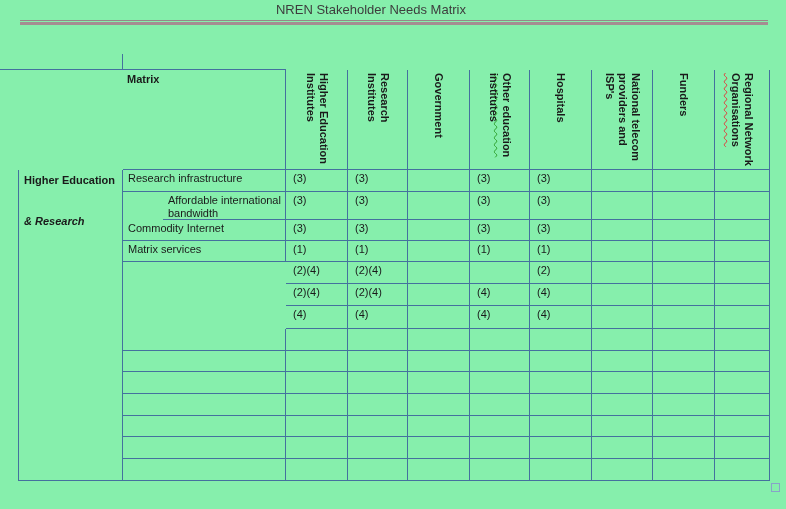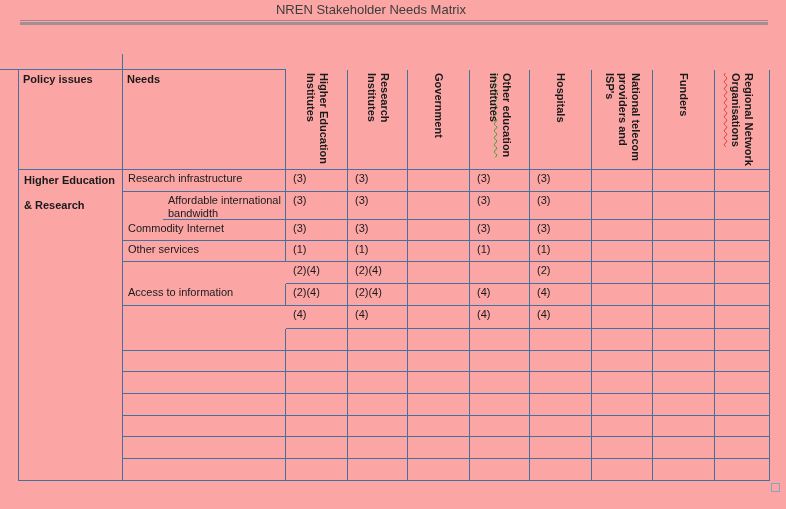--- a/index.html
+++ b/index.html
@@ -3,21 +3,21 @@
 <meta charset="utf-8">
 <style>
   * { box-sizing: border-box; margin: 0; padding: 0; }
   html, body { width: 786px; height: 509px; }
   body {
     font-family: "Liberation Sans", "DejaVu Sans", sans-serif;
     background: #ffffff;
     color: var(--text, #1a1a1a);
     position: relative;
   }
-  .page { position: relative; width: 786px; height: 509px; background: #fca5a5; overflow: hidden; }
+  .page { position: relative; width: 786px; height: 509px; background: #86efac; overflow: hidden; }
 
   .title {
     position: absolute; top: 2px; left: 0; width: 742px;
     text-align: center; font-size: 13px; color: var(--title, #3d3d3d);
   }
   .rule { position: absolute; top: 20px; left: 20px; width: 748px; }
   .rule .thin  { height: 1px; background: var(--rule-top, #9a8589); }
   .rule .thick { height: 3px; background: var(--rule-bottom, #a58d91); margin-top: 1px; }
 
   #matrix-grid {
@@ -32,21 +32,21 @@
   .b-b { border-bottom: 1px solid var(--bd, #44719e); }
   .b-l { border-left: 1px solid var(--bd, #44719e); }
   .b-t { border-top: 1px solid var(--bd, #44719e); }
 
   .group-cell { font-weight: 700; padding: 1px 0 0 4px; }
   .hdr { font-weight: 700; padding: 3px 4px; }
   .need-cell { padding: 2px 4px 0 5px; }
   .value-cell { padding: 2px 0 0 7px; }
   .policy-cell { font-weight: 700; padding: 4px 4px 0 5px; }
   .policy-line { display: block; }
-  .policy-line2 { display: block; margin-top: 12px; }
+  .policy-line2 { display: block; margin-top: 28px; font-style: italic; }
 
   .hcell { display: flex; justify-content: center; padding-top: 3px; }
   .vtext { writing-mode: vertical-rl; font-weight: 700; }
   .vline { display: block; }
   .sq-green {
     text-decoration-line: underline; text-decoration-style: wavy;
     text-decoration-color: var(--sq-green, #2da12d); text-decoration-thickness: 1px;
     text-underline-offset: 2px;
   }
   .sq-red {
@@ -72,22 +72,21 @@
     <div class="thin"></div>
     <div class="thick"></div>
   </div>
 
   <div class="left-ext"></div>
 
   <div id="matrix-grid">
     <div class="cell b-r b-b" style="grid-area: 1 / 1;"></div>
     <div class="cell b-b" style="grid-area: 1 / 2;"></div>
 
-    <div class="cell hdr b-l b-r b-b" style="grid-area: 2 / 1;">Policy issues</div>
-    <div class="cell hdr b-r b-b" style="grid-area: 2 / 2;">Needs</div>
+    <div class="cell hdr b-r b-b" style="grid-area: 2 / 2;">Matrix</div>
 
     <div class="cell policy-cell b-l b-r b-b" style="grid-row: 3 / span 14; grid-column: 1;">
       <span class="policy-line">Higher Education</span>
       <span class="policy-line2">&amp; Research</span>
     </div>
   <div class="cell hcell b-r b-b" style="grid-area: 2 / 3;">
         <div class="vtext">
           <span class="vline">Higher Education</span>
           <span class="vline">Institutes</span>
         </div>
@@ -152,38 +151,37 @@
       <div class="cell value-cell b-r b-b" style="grid-area: 4 / 10;"></div>
       <div class="cell need-cell b-r b-b" style="grid-area: 5 / 2;">Commodity Internet</div>
       <div class="cell value-cell b-r b-b" style="grid-area: 5 / 3;">(3)</div>
       <div class="cell value-cell b-r b-b" style="grid-area: 5 / 4;">(3)</div>
       <div class="cell value-cell b-r b-b" style="grid-area: 5 / 5;"></div>
       <div class="cell value-cell b-r b-b" style="grid-area: 5 / 6;">(3)</div>
       <div class="cell value-cell b-r b-b" style="grid-area: 5 / 7;">(3)</div>
       <div class="cell value-cell b-r b-b" style="grid-area: 5 / 8;"></div>
       <div class="cell value-cell b-r b-b" style="grid-area: 5 / 9;"></div>
       <div class="cell value-cell b-r b-b" style="grid-area: 5 / 10;"></div>
-      <div class="cell need-cell b-r b-b" style="grid-area: 6 / 2;">Other services</div>
+      <div class="cell need-cell b-r b-b" style="grid-area: 6 / 2;">Matrix services</div>
       <div class="cell value-cell b-r b-b" style="grid-area: 6 / 3;">(1)</div>
       <div class="cell value-cell b-r b-b" style="grid-area: 6 / 4;">(1)</div>
       <div class="cell value-cell b-r b-b" style="grid-area: 6 / 5;"></div>
       <div class="cell value-cell b-r b-b" style="grid-area: 6 / 6;">(1)</div>
       <div class="cell value-cell b-r b-b" style="grid-area: 6 / 7;">(1)</div>
       <div class="cell value-cell b-r b-b" style="grid-area: 6 / 8;"></div>
       <div class="cell value-cell b-r b-b" style="grid-area: 6 / 9;"></div>
       <div class="cell value-cell b-r b-b" style="grid-area: 6 / 10;"></div>
       <div class="cell value-cell b-r b-b" style="grid-area: 7 / 3;">(2)(4)</div>
       <div class="cell value-cell b-r b-b" style="grid-area: 7 / 4;">(2)(4)</div>
       <div class="cell value-cell b-r b-b" style="grid-area: 7 / 5;"></div>
       <div class="cell value-cell b-r b-b" style="grid-area: 7 / 6;"></div>
       <div class="cell value-cell b-r b-b" style="grid-area: 7 / 7;">(2)</div>
       <div class="cell value-cell b-r b-b" style="grid-area: 7 / 8;"></div>
       <div class="cell value-cell b-r b-b" style="grid-area: 7 / 9;"></div>
       <div class="cell value-cell b-r b-b" style="grid-area: 7 / 10;"></div>
-      <div class="cell need-cell b-r b-b" style="grid-area: 8 / 2;">Access to information</div>
       <div class="cell value-cell b-r b-b" style="grid-area: 8 / 3;">(2)(4)</div>
       <div class="cell value-cell b-r b-b" style="grid-area: 8 / 4;">(2)(4)</div>
       <div class="cell value-cell b-r b-b" style="grid-area: 8 / 5;"></div>
       <div class="cell value-cell b-r b-b" style="grid-area: 8 / 6;">(4)</div>
       <div class="cell value-cell b-r b-b" style="grid-area: 8 / 7;">(4)</div>
       <div class="cell value-cell b-r b-b" style="grid-area: 8 / 8;"></div>
       <div class="cell value-cell b-r b-b" style="grid-area: 8 / 9;"></div>
       <div class="cell value-cell b-r b-b" style="grid-area: 8 / 10;"></div>
       <div class="cell value-cell b-r b-b" style="grid-area: 9 / 3;">(4)</div>
       <div class="cell value-cell b-r b-b" style="grid-area: 9 / 4;">(4)</div>

